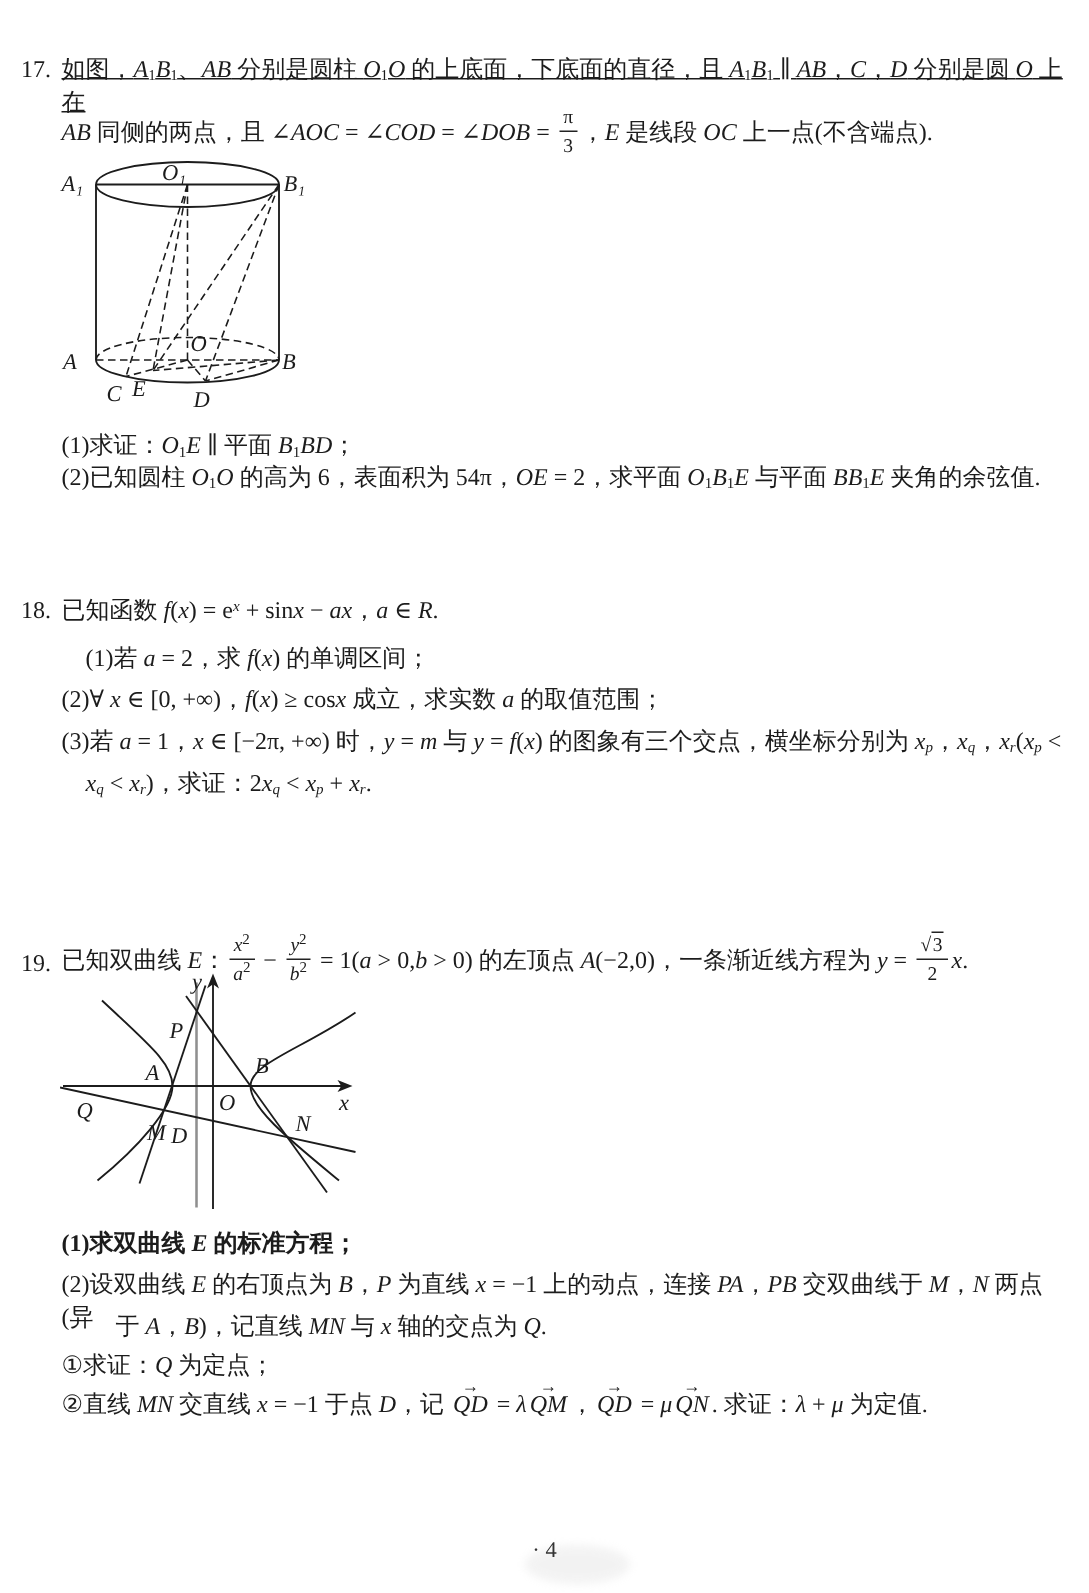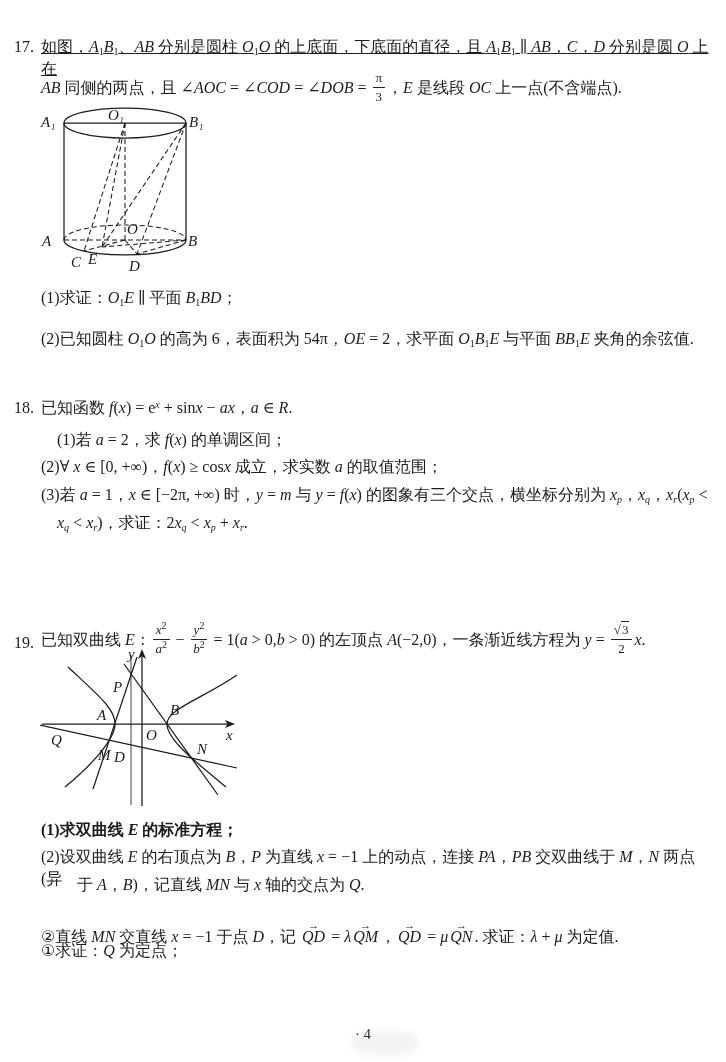--- a/index.html
+++ b/index.html
@@ -67,21 +67,21 @@
       <text class="fig-label" x="148" y="139">B</text>
       <text class="fig-label" x="87" y="127">O</text>
       <text class="fig-label" x="31" y="160">C</text>
       <text class="fig-label" x="48" y="157">E</text>
       <text class="fig-label" x="89" y="164">D</text>
     </svg>
 
     <div class="line" style="top:287px;">
       <span><span class="seg-r">(1)求证：</span><span class="seg-i">O</span><sub class="seg-r">1</sub><span class="seg-i">E</span><span class="seg-r"> ∥ 平面 </span><span class="seg-i">B</span><sub class="seg-r">1</sub><span class="seg-i">BD</span><span class="seg-r">；</span></span>
     </div>
-    <div class="line" style="top:328px;">
+    <div class="line" style="top:308px;">
       <span><span class="seg-r">(2)已知圆柱 </span><span class="seg-i">O</span><sub class="seg-r">1</sub><span class="seg-i">O</span><span class="seg-r"> 的高为 6，表面积为 54π，</span><span class="seg-i">OE</span><span class="seg-r"> = 2，求平面 </span><span class="seg-i">O</span><sub class="seg-r">1</sub><span class="seg-i">B</span><sub class="seg-r">1</sub><span class="seg-i">E</span><span class="seg-r"> 与平面 </span><span class="seg-i">BB</span><sub class="seg-r">1</sub><span class="seg-i">E</span><span class="seg-r"> 夹角的余弦值.</span></span>
     </div>
   </div>
 
   <div>
     <div class="line" style="top:397px;">
       <span class="pnum">18.</span><span><span class="seg-r">已知函数 </span><span class="seg-i">f</span><span class="seg-r">(</span><span class="seg-i">x</span><span class="seg-r">) = e</span><sup class="seg-i">x</sup><span class="seg-r"> + sin</span><span class="seg-i">x</span><span class="seg-r"> − </span><span class="seg-i">ax</span><span class="seg-r">，</span><span class="seg-i">a</span><span class="seg-r"> ∈ </span><span class="seg-i">R</span><span class="seg-r">.</span></span>
     </div>
     <div class="line" style="top:429px;margin-left:16px;">
       <span><span class="seg-r">(1)若 </span><span class="seg-i">a</span><span class="seg-r"> = 2，求 </span><span class="seg-i">f</span><span class="seg-r">(</span><span class="seg-i">x</span><span class="seg-r">) 的单调区间；</span></span>
@@ -127,21 +127,21 @@
 
     <div class="line" style="top:819px;font-weight:bold;">
       <span><span class="seg-r">(1)求双曲线 </span><span class="seg-i">E</span><span class="seg-r"> 的标准方程；</span></span>
     </div>
     <div class="line" style="top:846px;">
       <span><span class="seg-r">(2)设双曲线 </span><span class="seg-i">E</span><span class="seg-r"> 的右顶点为 </span><span class="seg-i">B</span><span class="seg-r">，</span><span class="seg-i">P</span><span class="seg-r"> 为直线 </span><span class="seg-i">x</span><span class="seg-r"> = −1 上的动点，连接 </span><span class="seg-i">PA</span><span class="seg-r">，</span><span class="seg-i">PB</span><span class="seg-r"> 交双曲线于 </span><span class="seg-i">M</span><span class="seg-r">，</span><span class="seg-i">N</span><span class="seg-r"> 两点(异</span></span>
     </div>
     <div class="line" style="top:874px;margin-left:36px;">
       <span><span class="seg-r">于 </span><span class="seg-i">A</span><span class="seg-r">，</span><span class="seg-i">B</span><span class="seg-r">)，记直线 </span><span class="seg-i">MN</span><span class="seg-r"> 与 </span><span class="seg-i">x</span><span class="seg-r"> 轴的交点为 </span><span class="seg-i">Q</span><span class="seg-r">.</span></span>
     </div>
-    <div class="line" style="top:940px;">
+    <div class="line" style="top:900px;">
       <span><span class="seg-r">①求证：</span><span class="seg-i">Q</span><span class="seg-r"> 为定点；</span></span>
     </div>
     <div class="line" style="top:926px;">
       <span><span class="seg-r">②直线 </span><span class="seg-i">MN</span><span class="seg-r"> 交直线 </span><span class="seg-i">x</span><span class="seg-r"> = −1 于点 </span><span class="seg-i">D</span><span class="seg-r">，记 </span><span class="vec">QD</span><span class="seg-r"> = </span><span class="seg-i">λ</span><span class="vec">QM</span><span class="seg-r">，</span><span class="vec">QD</span><span class="seg-r"> = </span><span class="seg-i">μ</span><span class="vec">QN</span><span class="seg-r">. 求证：</span><span class="seg-i">λ</span><span class="seg-r"> + </span><span class="seg-i">μ</span><span class="seg-r"> 为定值.</span></span>
     </div>
   </div>
 
   <div class="smudge"></div>
   <div class="footer">· 4</div>
 </div>

